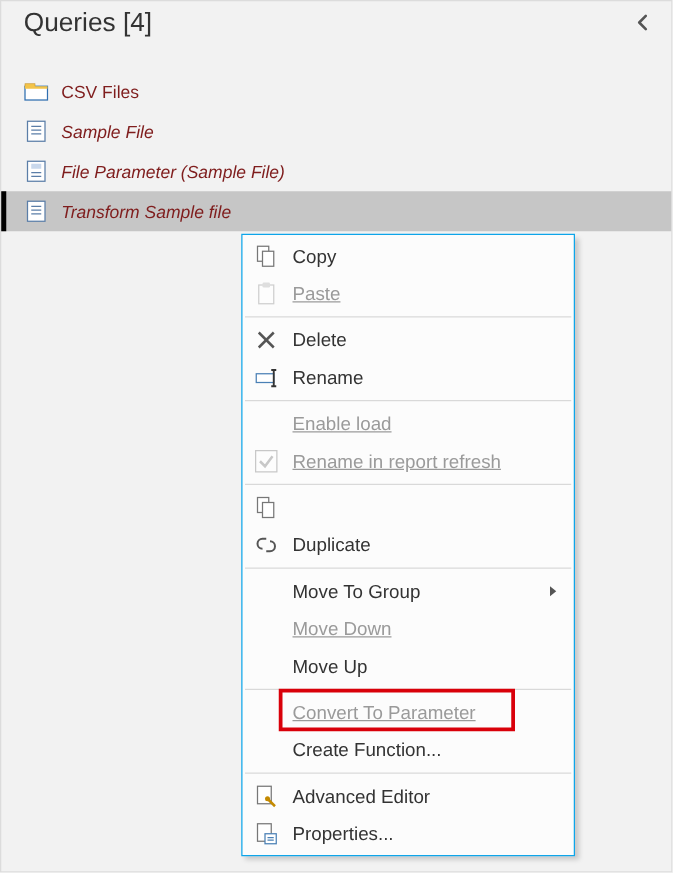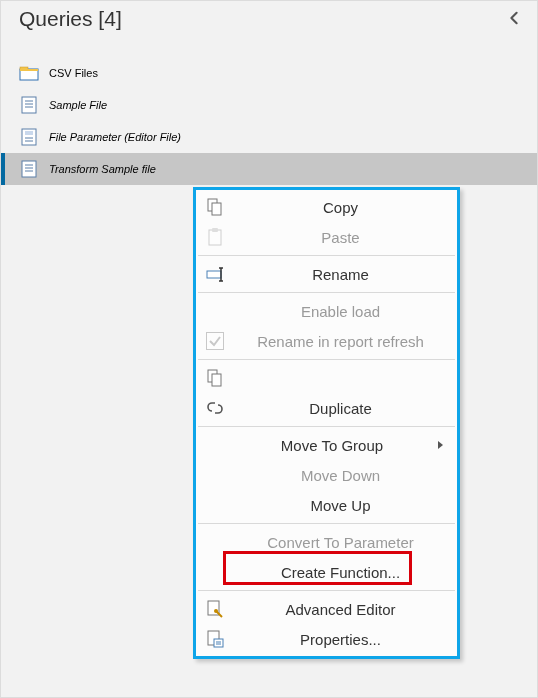--- a/index.html
+++ b/index.html
@@ -40,64 +40,63 @@
   .query-list { padding-top: 16px; }
   .query-item {
     display: flex;
     align-items: center;
     height: 32px;
     padding-left: 18px;
     gap: 10px;
     cursor: pointer;
   }
   .query-item .label {
-    font-size: 11px;
-    color: #000000;
+    font-size: 14px;
+    color: #7f1d1d;
   }
   .query-item.italic .label { font-style: italic; }
   .query-item.selected {
     background: #c6c6c6;
-    border-left: 4px solid #0369a1;
+    border-left: 4px solid #000000;
     padding-left: 14px;
   }
   
   .icon { width: 20px; height: 18px; display:inline-flex; align-items:center; justify-content:center; flex: 0 0 20px;}
   .icon svg { width: 20px; height: 18px; }
   
   .context-menu {
     position: absolute;
     left: 192px;
     top: 186px;
     width: 267px;
     background: #fcfcfc;
-    border: 3px solid #0ea5e9;
+    border: 1px solid #0ea5e9;
     box-shadow: 3px 3px 4px rgba(0,0,0,0.18);
     padding: 2px 0;
-    text-align: center;
   }
   .menu-item {
     display: flex;
     align-items: center;
     height: 30px;
     padding: 0 12px 0 8px;
     gap: 10px;
     cursor: pointer;
     position: relative;
   }
   .menu-icon {
     width: 22px; height: 22px; flex: 0 0 22px;
     display: inline-flex; align-items:center; justify-content:center;
   }
   .menu-icon svg { width: 20px; height: 20px; }
   .menu-label {
     font-size: 15px;
     color: #333;
     flex: 1;
   }
-  .menu-item.disabled .menu-label { color: #9a9a9a; }
+  .menu-item.disabled .menu-label { color: #9a9a9a; text-decoration: underline; }
   .menu-item.disabled .menu-icon { opacity: 0.45; }
   .menu-item.disabled { cursor: default; }
   .menu-sep {
     height: 1px;
     background: #d9d9d9;
     margin: 3px 2px;
   }
   .submenu-arrow {
     width: 0; height: 0;
     border-top: 4px solid transparent;
@@ -164,21 +163,21 @@
 
     <div class="query-item italic">
       <span class="icon">
         <svg viewBox="0 0 20 18">
             <rect x="3" y="1" width="14" height="16" fill="#fff" stroke="#5b7ea8" stroke-width="1"></rect>
             <rect x="6" y="3" width="8" height="4" fill="#c9d8ec"></rect>
             <line x1="6" y1="10" x2="14" y2="10" stroke="#5b7ea8" stroke-width="1"></line>
             <line x1="6" y1="13" x2="14" y2="13" stroke="#5b7ea8" stroke-width="1"></line>
           </svg>
       </span>
-      <span class="label">File Parameter (Editor File)</span>
+      <span class="label">File Parameter (Sample File)</span>
     </div>
 
     <div class="query-item italic selected">
       <span class="icon">
         <svg viewBox="0 0 20 18">
             <rect x="3" y="1" width="14" height="16" fill="#fff" stroke="#5b7ea8" stroke-width="1"></rect>
             <line x1="6" y1="5" x2="14" y2="5" stroke="#5b7ea8" stroke-width="1"></line>
             <line x1="6" y1="8" x2="14" y2="8" stroke="#5b7ea8" stroke-width="1"></line>
             <line x1="6" y1="11" x2="14" y2="11" stroke="#5b7ea8" stroke-width="1"></line>
           </svg>
@@ -205,20 +204,29 @@
         <svg viewBox="0 0 20 20">
             <rect x="4" y="3" width="12" height="15" fill="#fff" stroke="#999" stroke-width="1"></rect>
             <rect x="7" y="1" width="6" height="4" rx="1" fill="#bbb"></rect>
           </svg>
       </span>
       <span class="menu-label">Paste</span>
     </div>
 
     <div class="menu-sep"></div>
 
+    <div class="menu-item">
+      <span class="menu-icon">
+        <svg viewBox="0 0 20 20">
+            <line x1="4" y1="4" x2="16" y2="16" stroke="#555" stroke-width="2"></line>
+            <line x1="16" y1="4" x2="4" y2="16" stroke="#555" stroke-width="2"></line>
+          </svg>
+      </span>
+      <span class="menu-label">Delete</span>
+    </div>
 
     <div class="menu-item">
       <span class="menu-icon">
         <svg viewBox="0 0 20 20">
             <rect x="2" y="7" width="14" height="7" fill="#fff" stroke="#4a80b5" stroke-width="1"></rect>
             <line x1="16" y1="4" x2="16" y2="17" stroke="#333" stroke-width="1.5"></line>
             <line x1="14" y1="4" x2="18" y2="4" stroke="#333" stroke-width="1.5"></line>
             <line x1="14" y1="17" x2="18" y2="17" stroke="#333" stroke-width="1.5"></line>
           </svg>
       </span>

